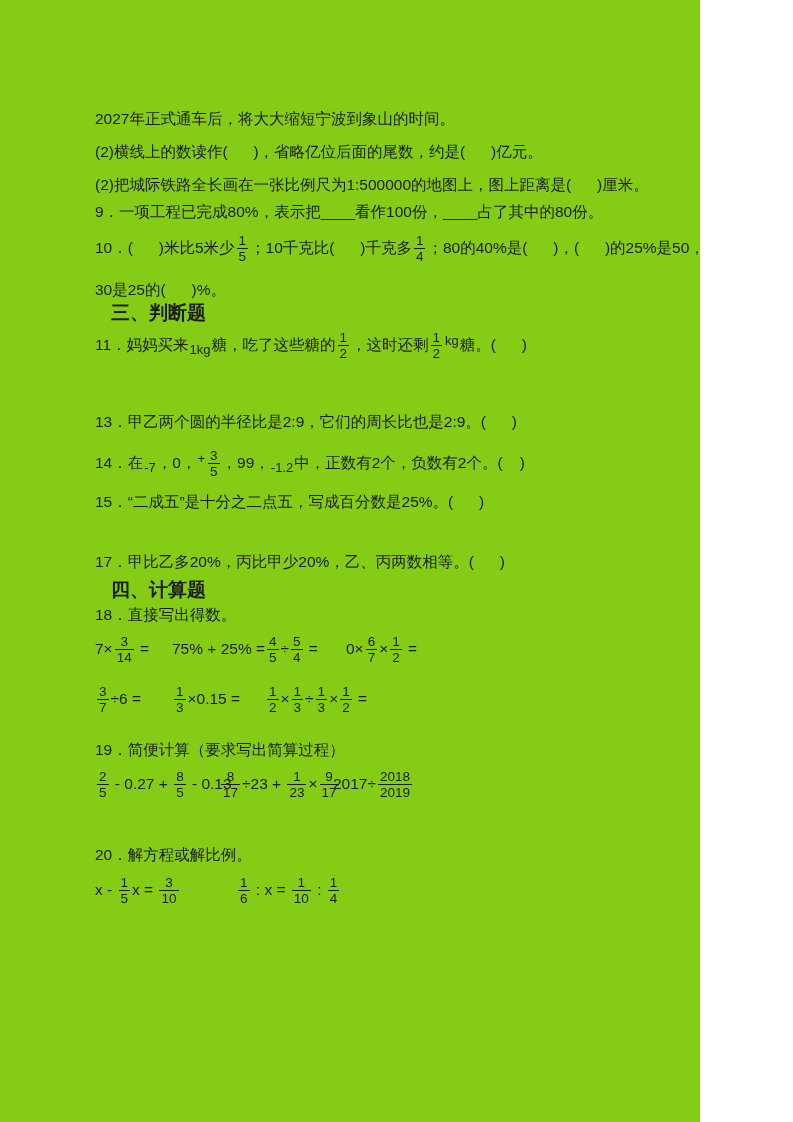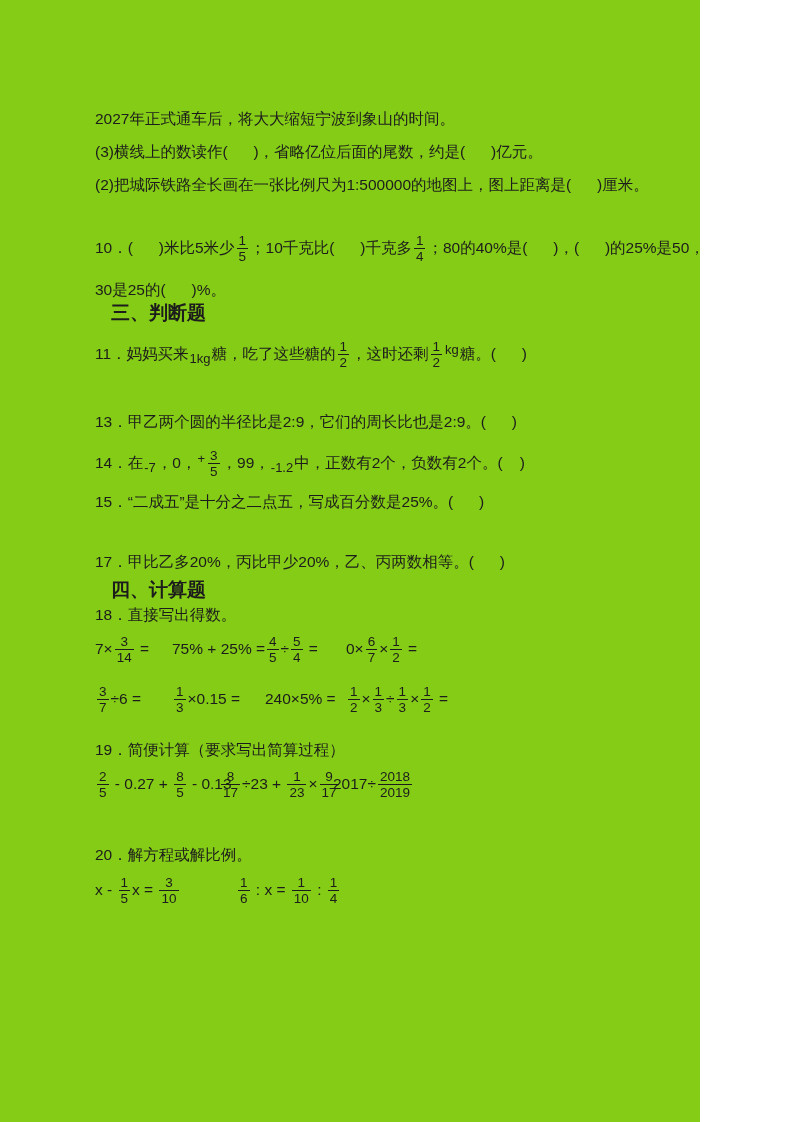--- a/index.html
+++ b/index.html
@@ -31,36 +31,37 @@
   .tsub{font-size:13px;vertical-align:-4px;margin:0 1px;white-space:pre}
   .tsup{font-size:13px;vertical-align:5px;margin:4px 1px;white-space:pre}
 </style>
 </head>
 <body>
 
 <div class="page">
 
   <div class="line" style="top:108px">2027年正式通车后，将大大缩短宁波到象山的时间。</div>
 
-  <div class="line" style="top:141px">(3)横线上的数读作(      )，省略亿位后面的尾数，约是(      )亿元。</div>
+  <div class="line" style="top:141px">(2)横线上的数读作(      )，省略亿位后面的尾数，约是(      )亿元。</div>
 
   <div class="line" style="top:174px">(2)把城际铁路全长画在一张比例尺为1:500000的地图上，图上距离是(      )厘米。</div>
 
+  <div class="line" style="top:201px">9．一项工程已完成80%，表示把____看作100份，____占了其中的80份。</div>
 
   <div class="tline" style="top:227px"><span class="mtext">10．(      )米比5米少</span><span class="frac">
         <span class="fnum">1</span>
         <span class="fden">5</span>
       </span><span class="mtext">；10千克比(      )千克多</span><span class="frac">
         <span class="fnum">1</span>
         <span class="fden">4</span>
       </span><span class="mtext">；80的40%是(      )，(      )的25%是50，30是25的(      )%。</span></div>
 
   <div class="section" style="top:302px">三、判断题</div>
 
-  <div class="tline" style="top:329px"><span class="mtext">11．妈妈买来</span><span class="tsub">1kg</span><span class="mtext">糖，吃了这些糖的</span><span class="frac">
+  <div class="tline" style="top:320px"><span class="mtext">11．妈妈买来</span><span class="tsub">1kg</span><span class="mtext">糖，吃了这些糖的</span><span class="frac">
         <span class="fnum">1</span>
         <span class="fden">2</span>
       </span><span class="mtext">，这时还剩</span><span class="frac">
         <span class="fnum">1</span>
         <span class="fden">2</span>
       </span><span class="tsup">kg</span><span class="mtext">糖。(      )</span></div>
 
 
   <div class="line" style="top:411px">13．甲乙两个圆的半径比是2:9，它们的周长比也是2:9。(      )</div>
 
@@ -102,21 +103,20 @@
 
   <div class="row r18" style="top:676px">
     <span class="expr"><span class="frac">
           <span class="fnum">3</span>
           <span class="fden">7</span>
         </span><span class="mtext">÷6 =</span></span>
     <span class="expr"><span class="frac">
           <span class="fnum">1</span>
           <span class="fden">3</span>
         </span><span class="mtext">×0.15 =</span></span>
-    <span class="expr"><span class="mtext">240×5% =</span></span>
     <span class="expr"><span class="frac">
           <span class="fnum">1</span>
           <span class="fden">2</span>
         </span><span class="mtext">×</span><span class="frac">
           <span class="fnum">1</span>
           <span class="fden">3</span>
         </span><span class="mtext">÷</span><span class="frac">
           <span class="fnum">1</span>
           <span class="fden">3</span>
         </span><span class="mtext">×</span><span class="frac">

